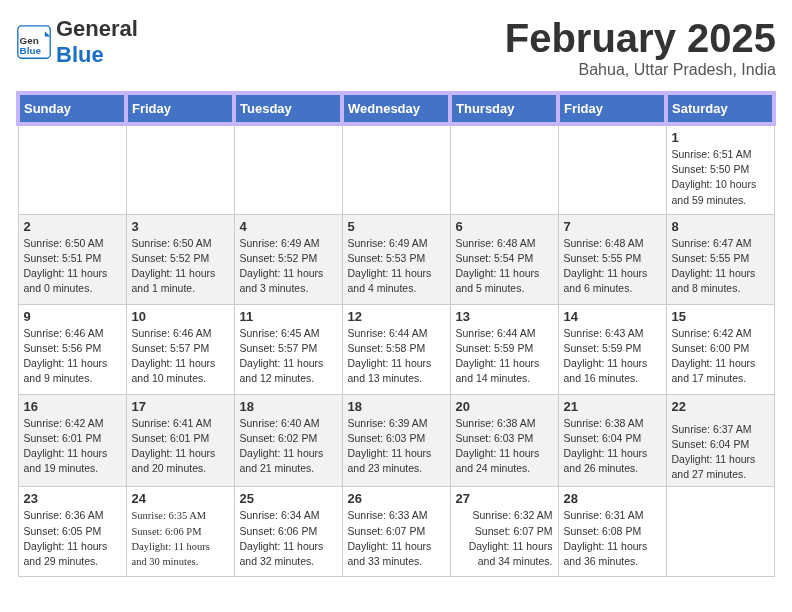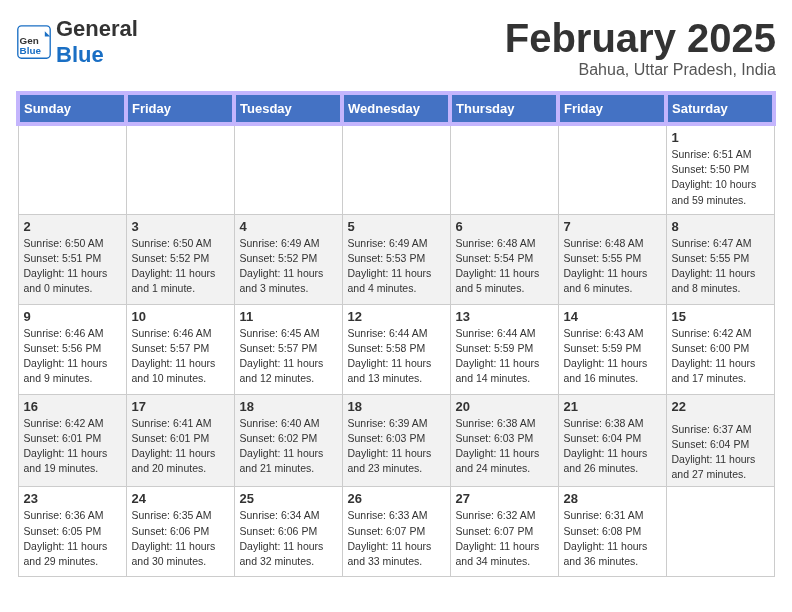--- a/index.html
+++ b/index.html
@@ -289,42 +289,42 @@
       <tr>
         <td>
           <span class="day-num">23</span>
           <div class="day-info" style="white-space: pre-line;">Sunrise: 6:36 AM
 Sunset: 6:05 PM
 Daylight: 11 hours
 and 29 minutes.</div>
         </td>
         <td>
           <span class="day-num">24</span>
-          <div class="day-info" style="white-space: pre-line;">Sunrise: 6:35 AM
+          <div class="day-info" style="white-space: pre-line; font-family: Liberation Serif, serif;">Sunrise: 6:35 AM
 Sunset: 6:06 PM
 Daylight: 11 hours
 and 30 minutes.</div>
         </td>
         <td>
           <span class="day-num">25</span>
           <div class="day-info" style="white-space: pre-line;">Sunrise: 6:34 AM
 Sunset: 6:06 PM
 Daylight: 11 hours
 and 32 minutes.</div>
         </td>
         <td>
           <span class="day-num">26</span>
           <div class="day-info" style="white-space: pre-line;">Sunrise: 6:33 AM
 Sunset: 6:07 PM
 Daylight: 11 hours
 and 33 minutes.</div>
         </td>
         <td>
           <span class="day-num">27</span>
-          <div class="day-info" style="white-space: pre-line;">Sunrise: 6:32 AM
+          <div class="day-info" style="white-space: pre-line; text-align: right;">Sunrise: 6:32 AM
 Sunset: 6:07 PM
 Daylight: 11 hours
 and 34 minutes.</div>
         </td>
         <td>
           <span class="day-num">28</span>
           <div class="day-info" style="white-space: pre-line;">Sunrise: 6:31 AM
 Sunset: 6:08 PM
 Daylight: 11 hours
 and 36 minutes.</div>

